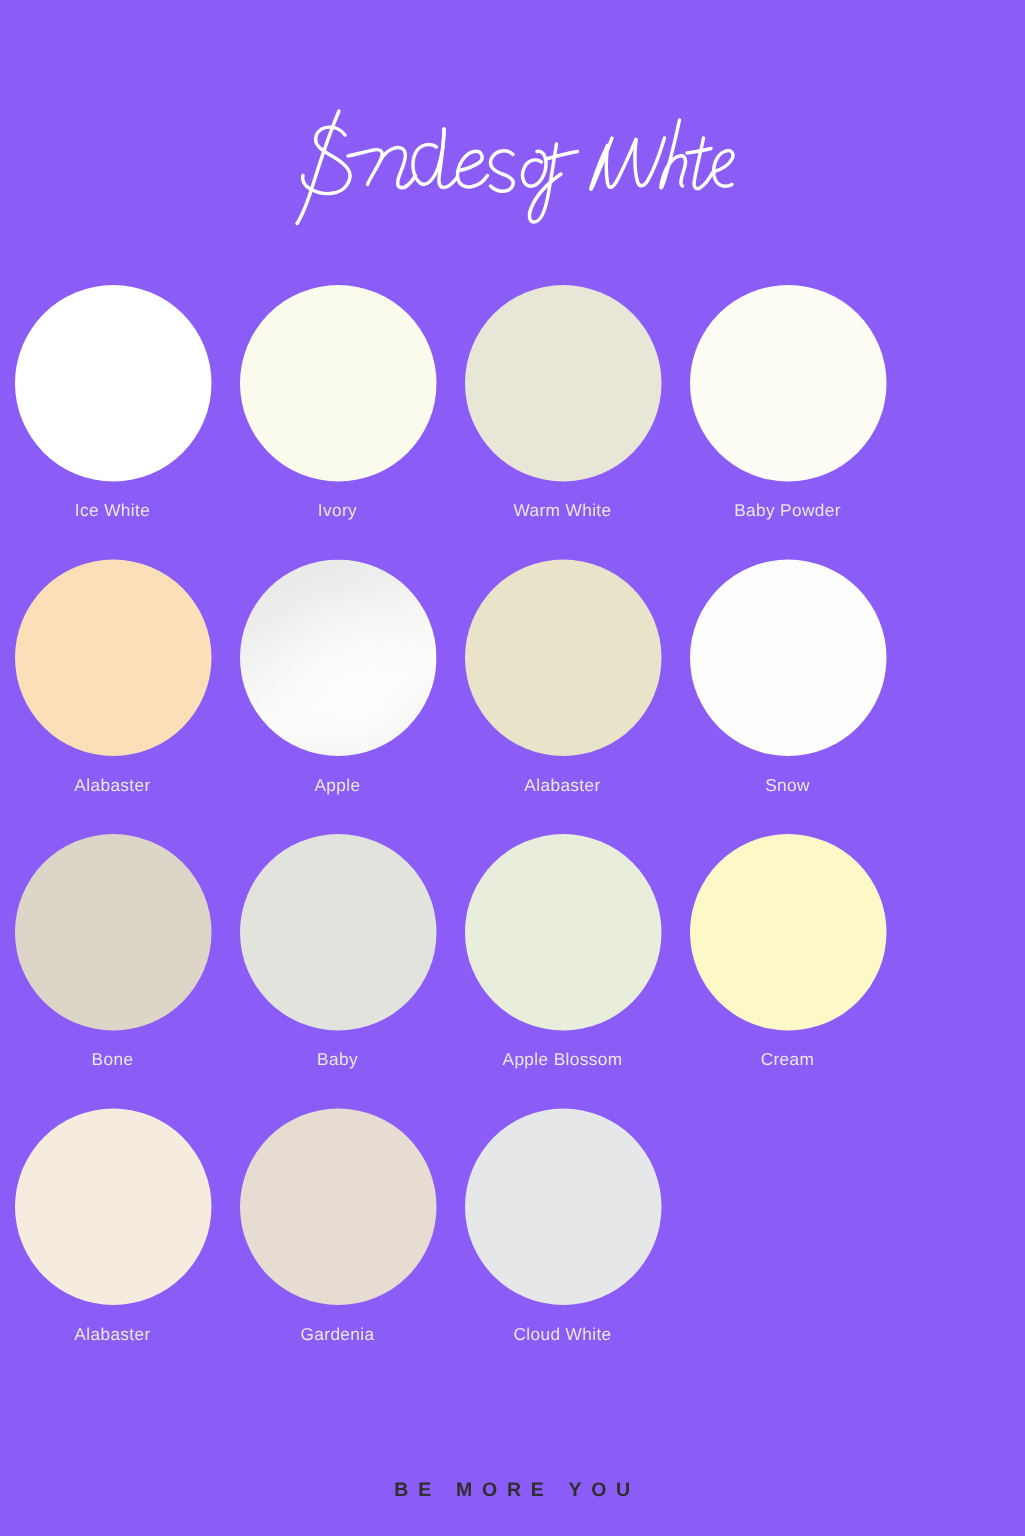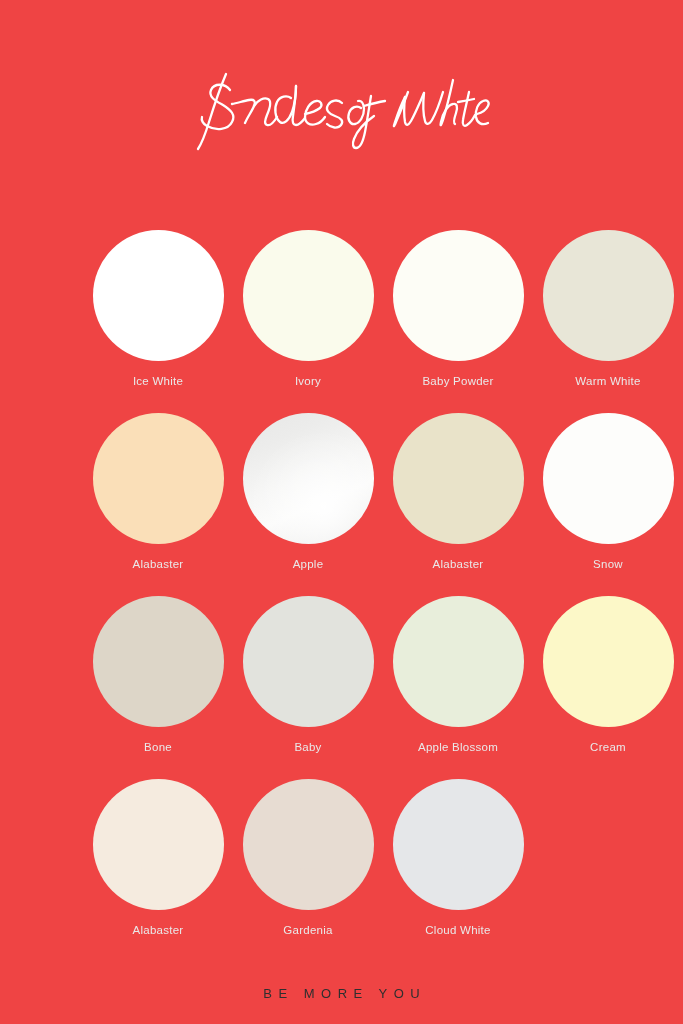--- a/index.html
+++ b/index.html
@@ -12,25 +12,24 @@
     background: #666666;
     font-family: "Liberation Sans", sans-serif;
     overflow: hidden;
     position: relative;
   }
 
   .poster {
     width: 683px;
     height: 1024px;
     position: relative;
-    background: #ef4444;
+    background: #8b5cf6;
     display: flex;
     flex-direction: column;
-    align-items: flex-end;
-    gap: 40px;
+    align-items: flex-start;
   }
 
   
   .title-wrap {
     width: 100%;
     height: 150px;
     display: flex;
     align-items: center;
     justify-content: center;
     margin-top: 38px;
@@ -93,21 +92,21 @@
   .footer {
     position: absolute;
     left: 0;
     right: 0;
     bottom: 22px;
     text-align: center;
   }
   .footer-text {
     display: inline-block;
     font-size: 13px;
-    font-weight: normal;
+    font-weight: bold;
     letter-spacing: 6.5px;
     color: #2f2f2f;
     text-indent: 6.5px;
   }
 </style>
 </head>
 <body>
 
 <div class="poster">
 
@@ -143,27 +142,27 @@
       <div class="disc" style="background:#ffffff"></div>
       <div class="label">Ice White</div>
     </div>
 
     <div class="swatch">
       <div class="disc" style="background:#fafbec"></div>
       <div class="label">Ivory</div>
     </div>
 
     <div class="swatch">
+      <div class="disc" style="background:#e8e6d7"></div>
+      <div class="label">Warm White</div>
+    </div>
+
+    <div class="swatch">
       <div class="disc" style="background:#fdfdf6"></div>
       <div class="label">Baby Powder</div>
-    </div>
-
-    <div class="swatch">
-      <div class="disc" style="background:#e8e6d7"></div>
-      <div class="label">Warm White</div>
     </div>
 
     <div class="swatch">
       <div class="disc" style="background:#fadfb8"></div>
       <div class="label">Alabaster</div>
     </div>
 
     <div class="swatch">
       <div class="disc pearl"></div>
       <div class="label">Apple</div>

